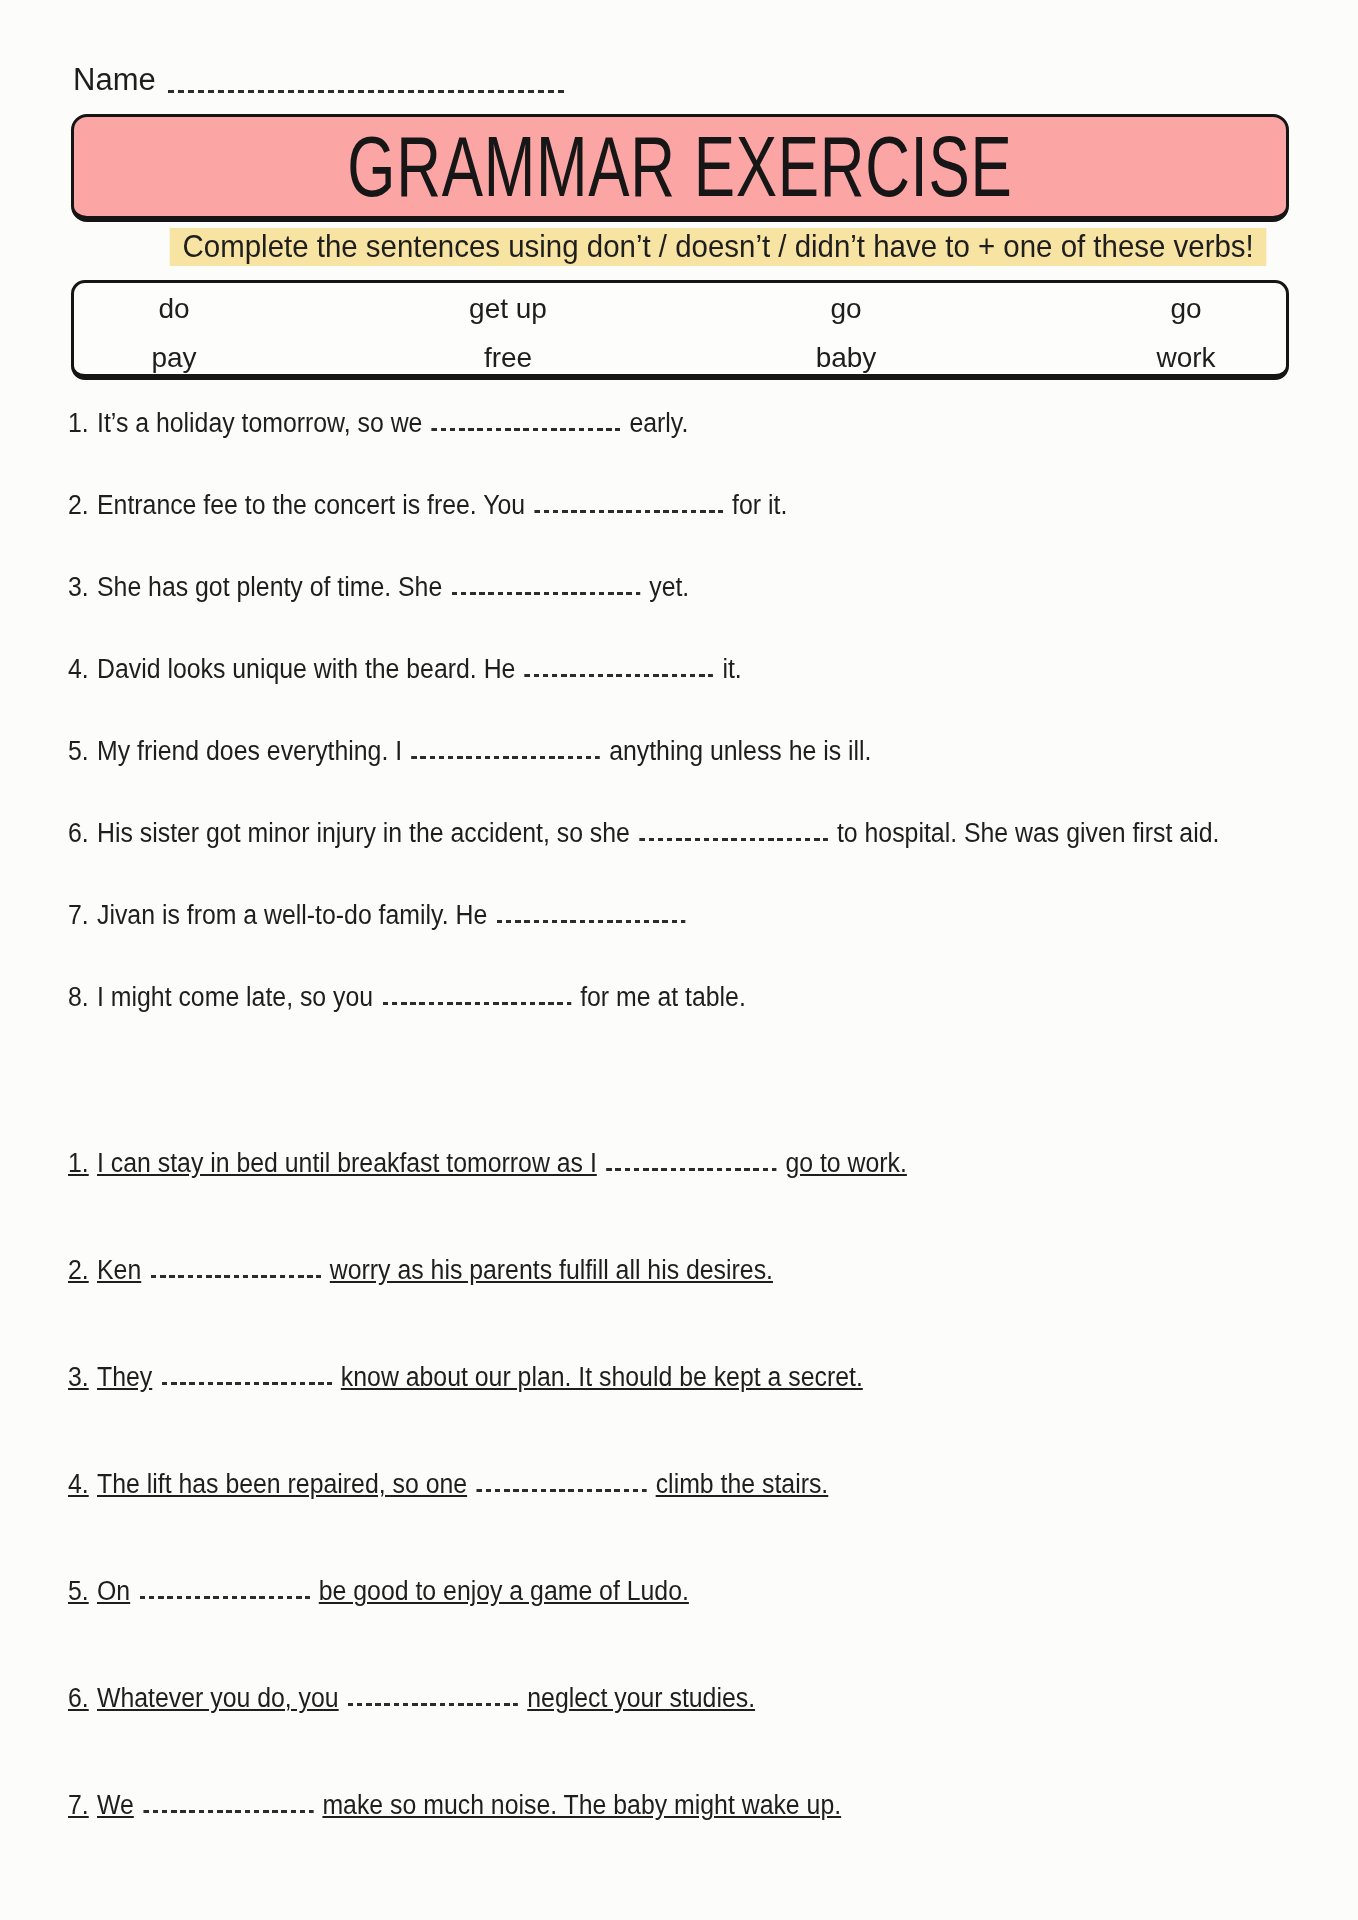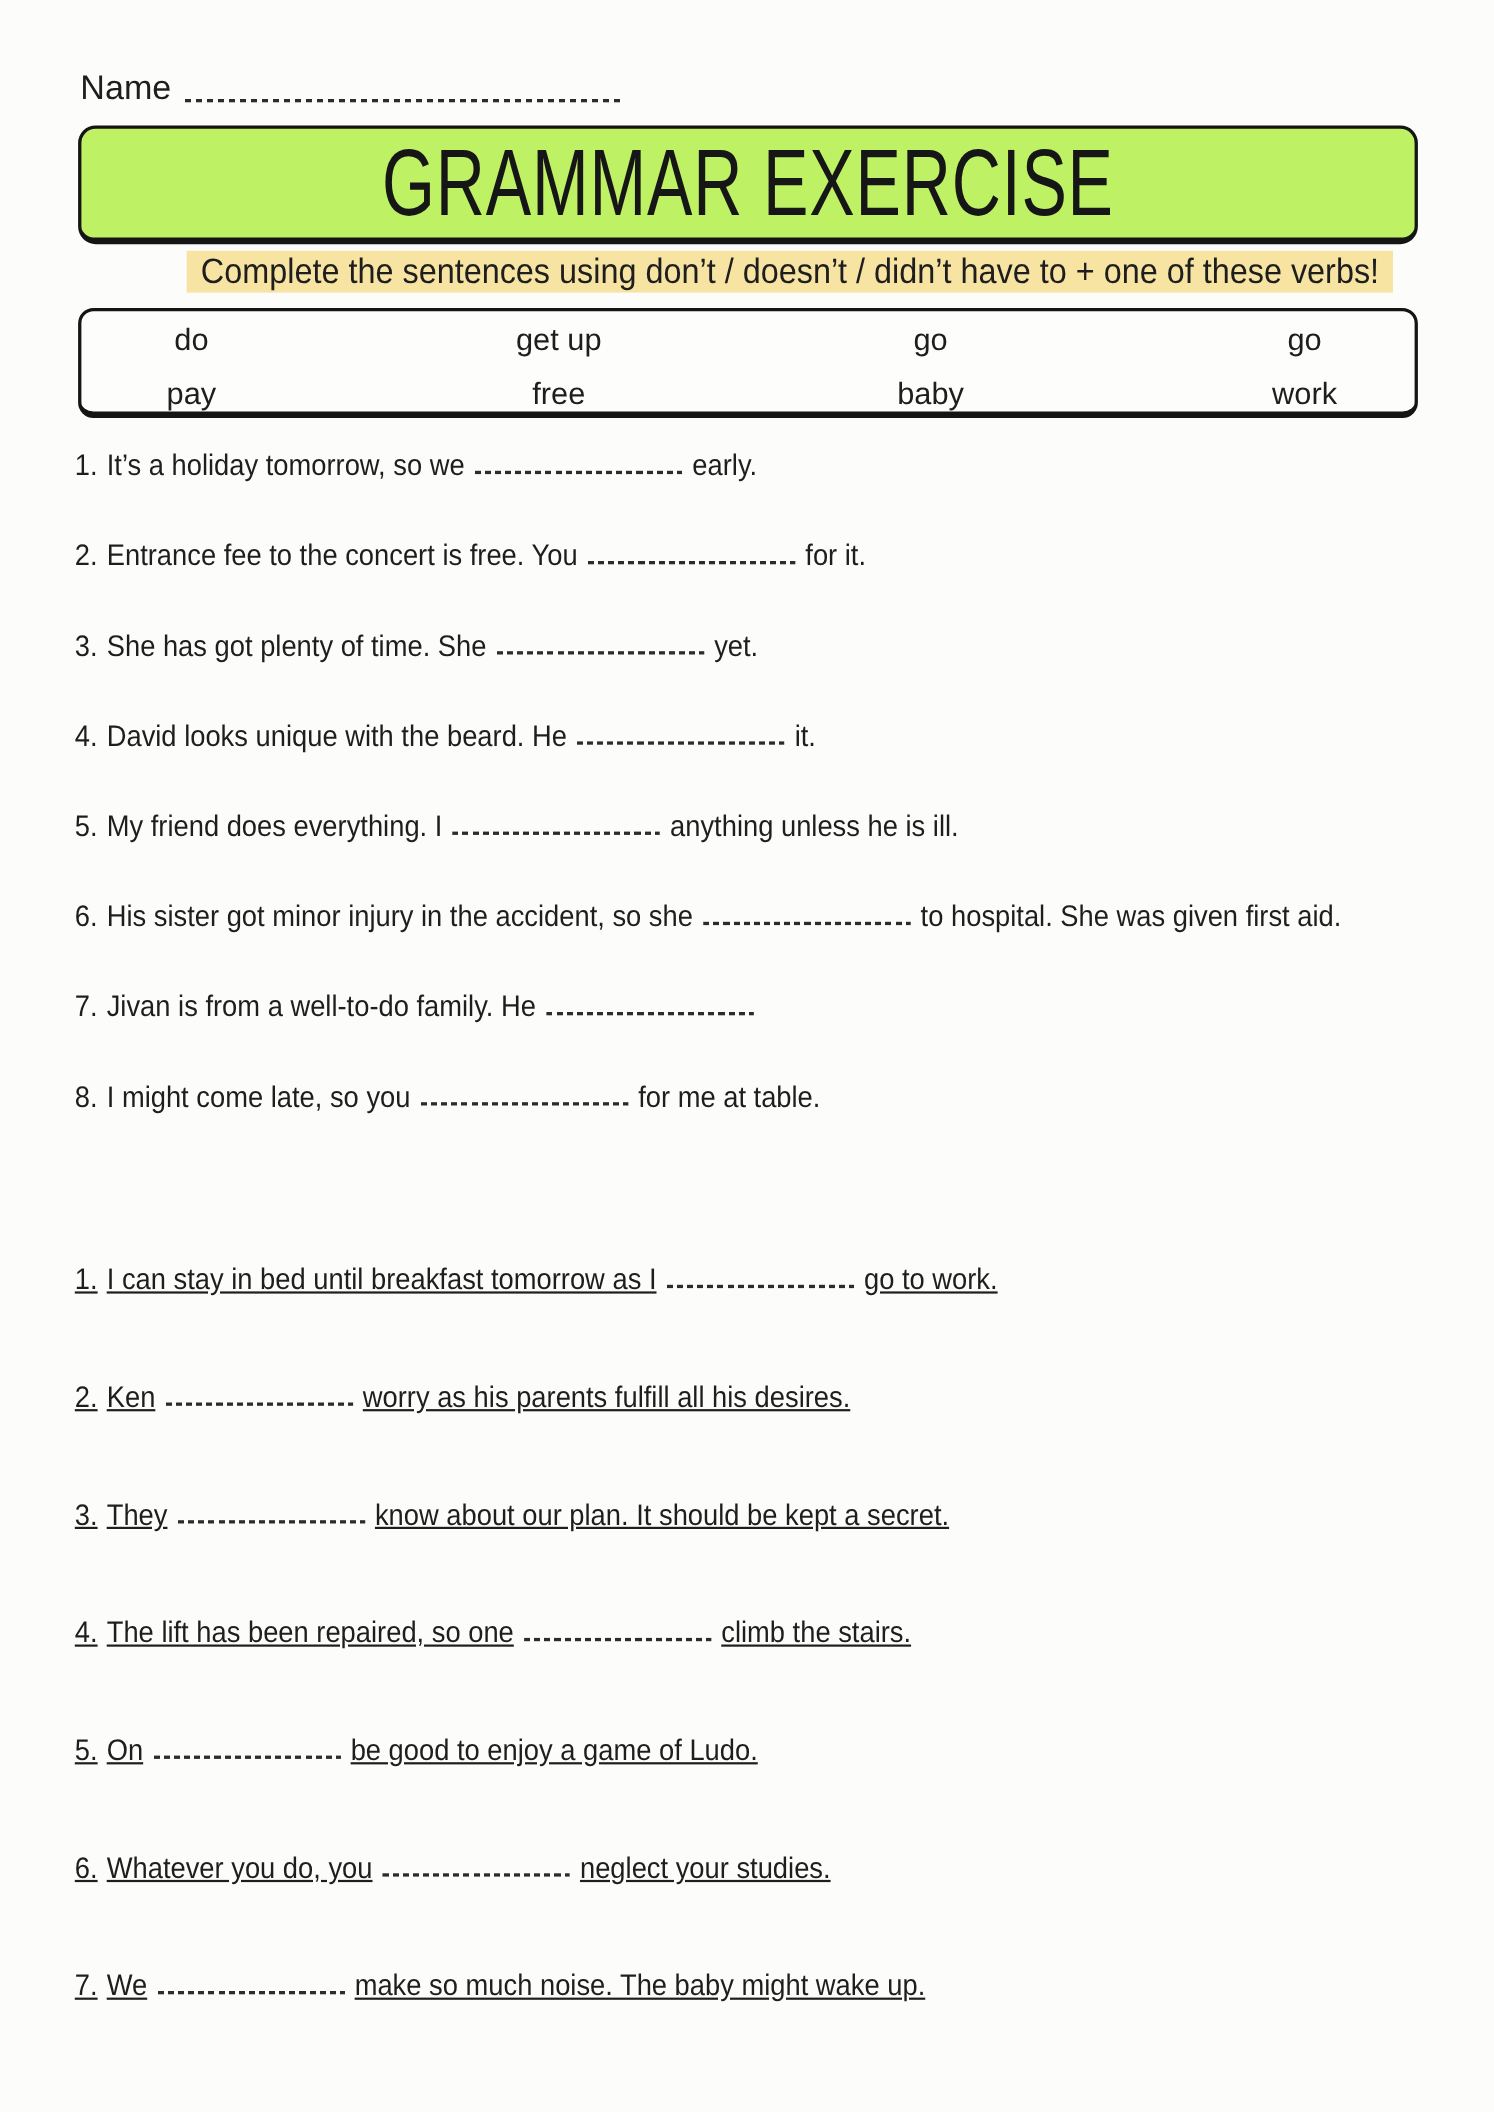--- a/index.html
+++ b/index.html
@@ -53,21 +53,21 @@
   .title-box {
     position: absolute;
     top: 114px;
     left: 71px;
     width: 1218px;
     height: 108px;
     box-sizing: border-box;
     border: 3px solid #151515;
     border-bottom-width: 6px;
     border-radius: 16px;
-    background: #bef264;
+    background: #fca5a5;
     display: flex;
     align-items: center;
     justify-content: center;
   }
   .title-box h1 {
     margin: 0;
     font-size: 86px;
     font-weight: 400;
     letter-spacing: 1px;
     white-space: nowrap;

